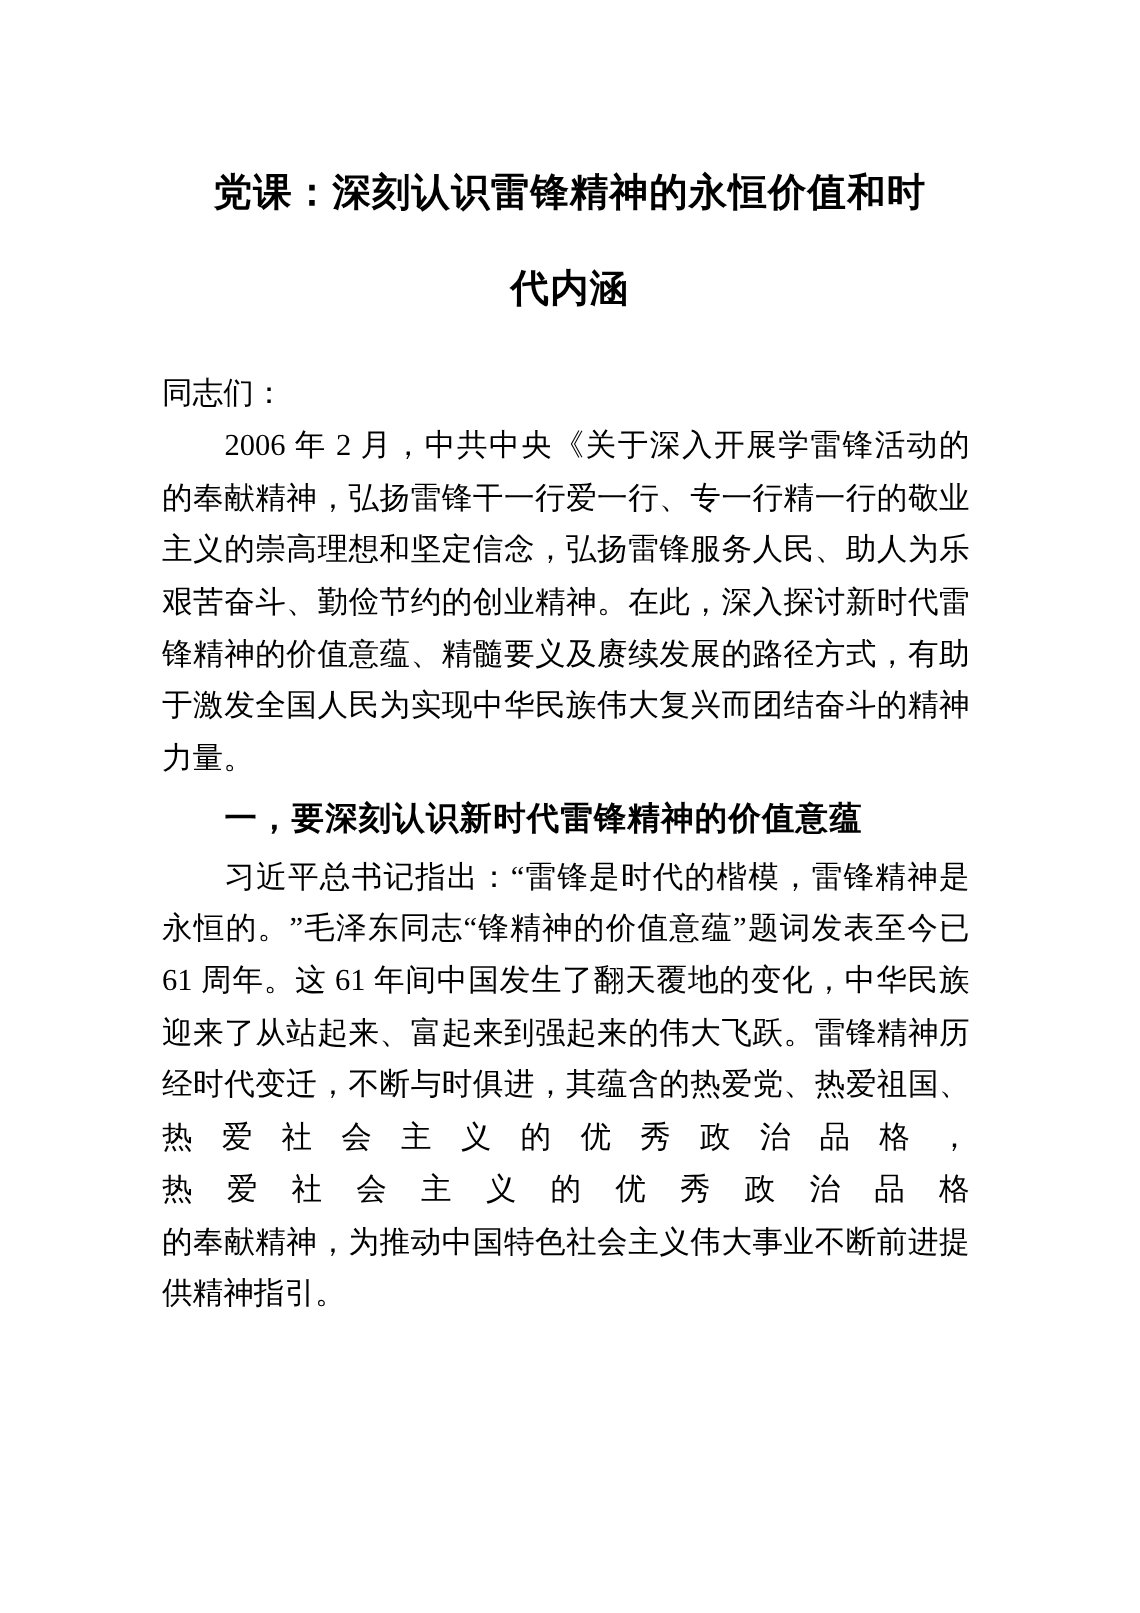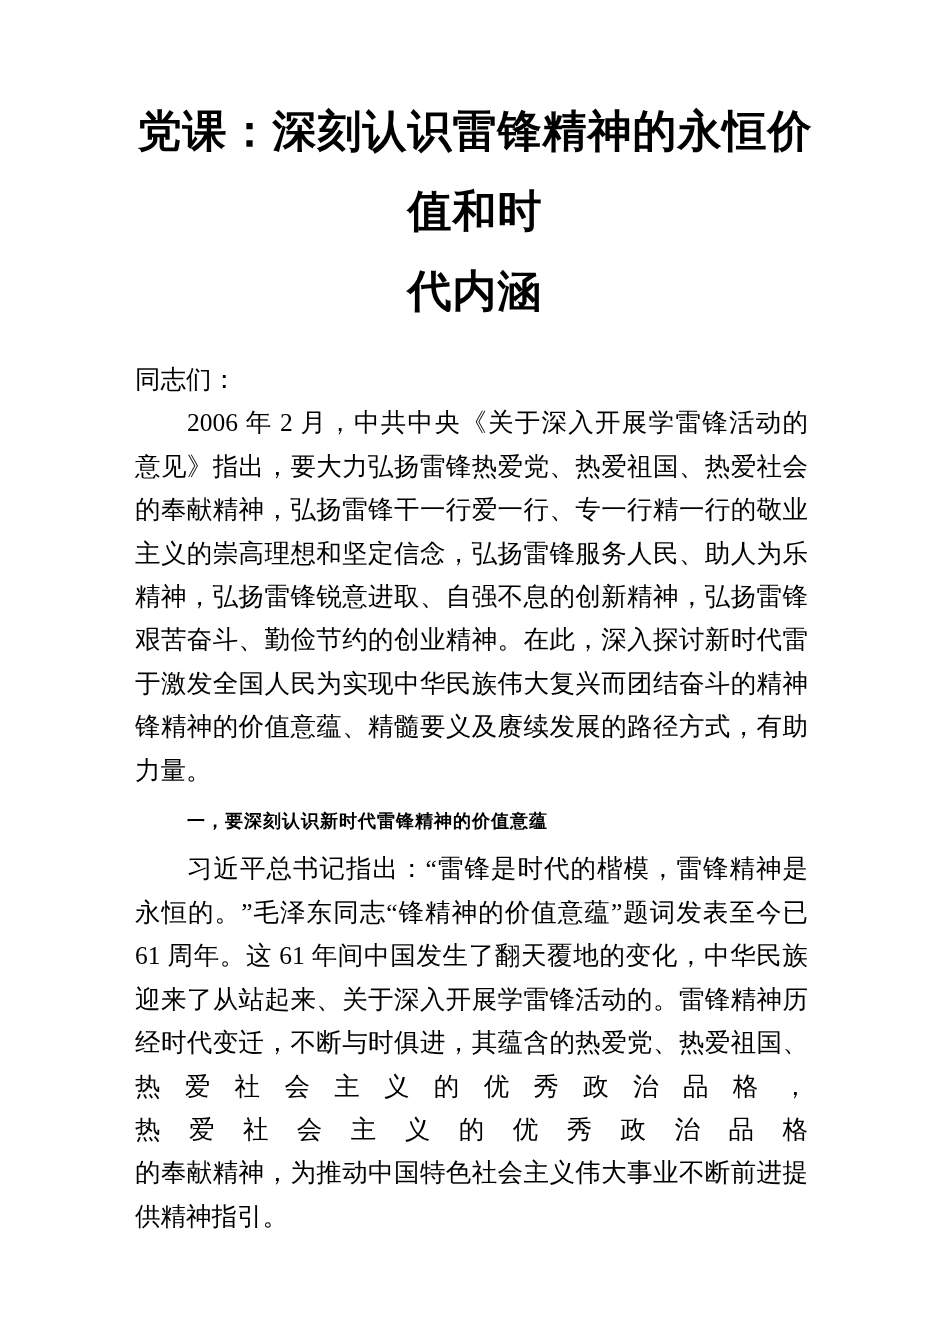--- a/index.html
+++ b/index.html
@@ -11,26 +11,26 @@
     position: relative;
     width: 950px;
     height: 1344px;
     margin: 0 auto;
     background: #ffffff;
     color: #000000;
     overflow: hidden;
     font-family: "Liberation Serif", "DejaVu Serif", serif;
   }
   .title-block {
-    padding-top: 92px;
+    padding-top: 120px;
     margin: 0 120px 0 120px;
     text-align: center;
     font-family: "Liberation Serif", "DejaVu Serif", serif;
     font-weight: bold;
-    font-size: 44px;
+    font-size: 32px;
     line-height: 80px;
     letter-spacing: 1px;
   }
   .document-body {
     margin: 26px 142px 0 135px;
     font-size: 25.5px;
     line-height: 43.4px;
   }
   .paragraph { margin: 0; }
   .line {
@@ -44,54 +44,52 @@
     text-align-last: justify;
   }
   .line.indent { text-indent: 52px; }
   .paragraph.heading {
     margin-top: 8px;
     margin-bottom: 4px;
   }
   .paragraph.heading .line {
     font-family: "Liberation Sans", "DejaVu Sans", sans-serif;
     font-weight: bold;
-    font-size: 18px;
+    font-size: 27px;
     letter-spacing: 1px;
   }
 </style>
 </head>
 <body>
 
 <div class="page" style="background: rgb(255, 255, 255); color: rgb(0, 0, 0);">
   <div class="title-block">
     <div class="title-line">党课：深刻认识雷锋精神的永恒价值和时</div>
     <div class="title-line">代内涵</div>
   </div>
   <div class="document-body">
       <div class="paragraph">
         <div class="line">同志们：</div>
       </div>
       <div class="paragraph">
         <div class="line indent just">2006 年 2 月，中共中央《关于深入开展学雷锋活动的</div>
-        <div class="line just">意见》指出，要大力弘扬雷锋热爱党、热爱祖国、热爱社会</div>
         <div class="line just">的奉献精神，弘扬雷锋干一行爱一行、专一行精一行的敬业</div>
         <div class="line just">主义的崇高理想和坚定信念，弘扬雷锋服务人民、助人为乐</div>
-        <div class="line just">精神，弘扬雷锋锐意进取、自强不息的创新精神，弘扬雷锋</div>
         <div class="line just">艰苦奋斗、勤俭节约的创业精神。在此，深入探讨新时代雷</div>
+        <div class="line just">锋精神的价值意蕴、精髓要义及赓续发展的路径方式，有助</div>
         <div class="line just">于激发全国人民为实现中华民族伟大复兴而团结奋斗的精神</div>
-        <div class="line just">锋精神的价值意蕴、精髓要义及赓续发展的路径方式，有助</div>
         <div class="line">力量。</div>
       </div>
       <div class="paragraph heading">
         <div class="line indent">一，要深刻认识新时代雷锋精神的价值意蕴</div>
       </div>
       <div class="paragraph">
         <div class="line indent just">习近平总书记指出：“雷锋是时代的楷模，雷锋精神是</div>
         <div class="line just">永恒的。”毛泽东同志“锋精神的价值意蕴”题词发表至今已</div>
         <div class="line just">61 周年。这 61 年间中国发生了翻天覆地的变化，中华民族</div>
-        <div class="line just">迎来了从站起来、关于深入开展学雷锋活动的。雷锋精神历</div>
+        <div class="line just">迎来了从站起来、富起来到强起来的伟大飞跃。雷锋精神历</div>
         <div class="line just">经时代变迁，不断与时俱进，其蕴含的热爱党、热爱祖国、</div>
         <div class="line just">热爱社会主义的优秀政治品格，热爱社会主义的优秀政治品格</div>
         <div class="line just">的奉献精神，为推动中国特色社会主义伟大事业不断前进提</div>
         <div class="line">供精神指引。</div>
       </div>
     </div>
 </div>
 
 </body></html>

